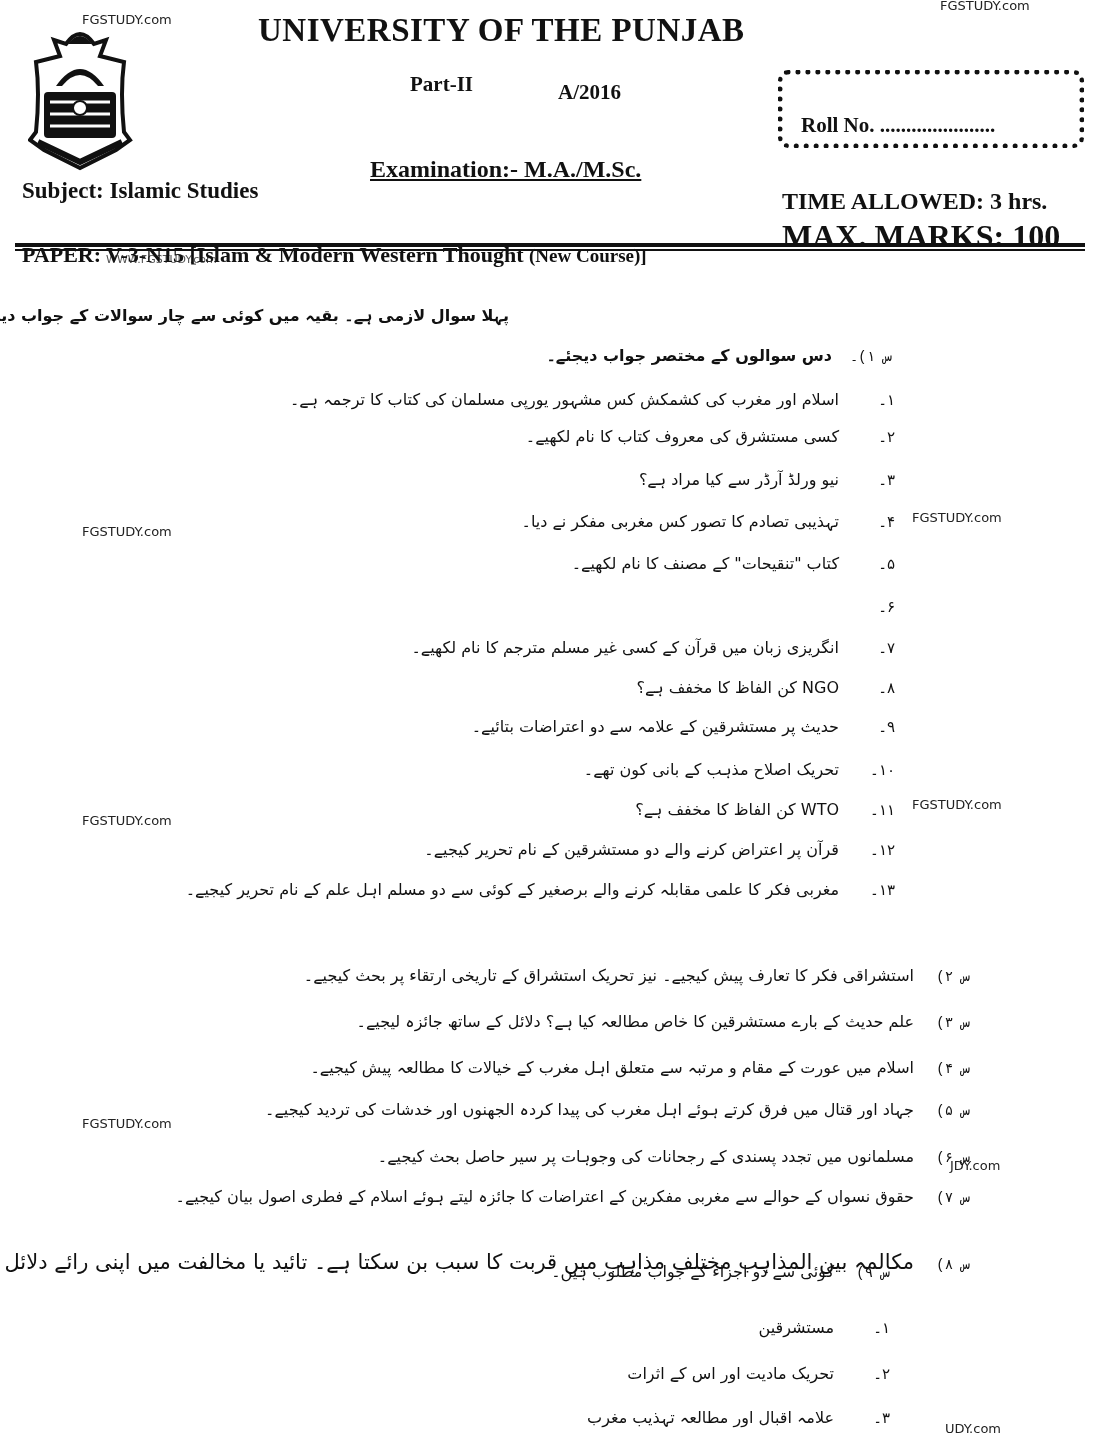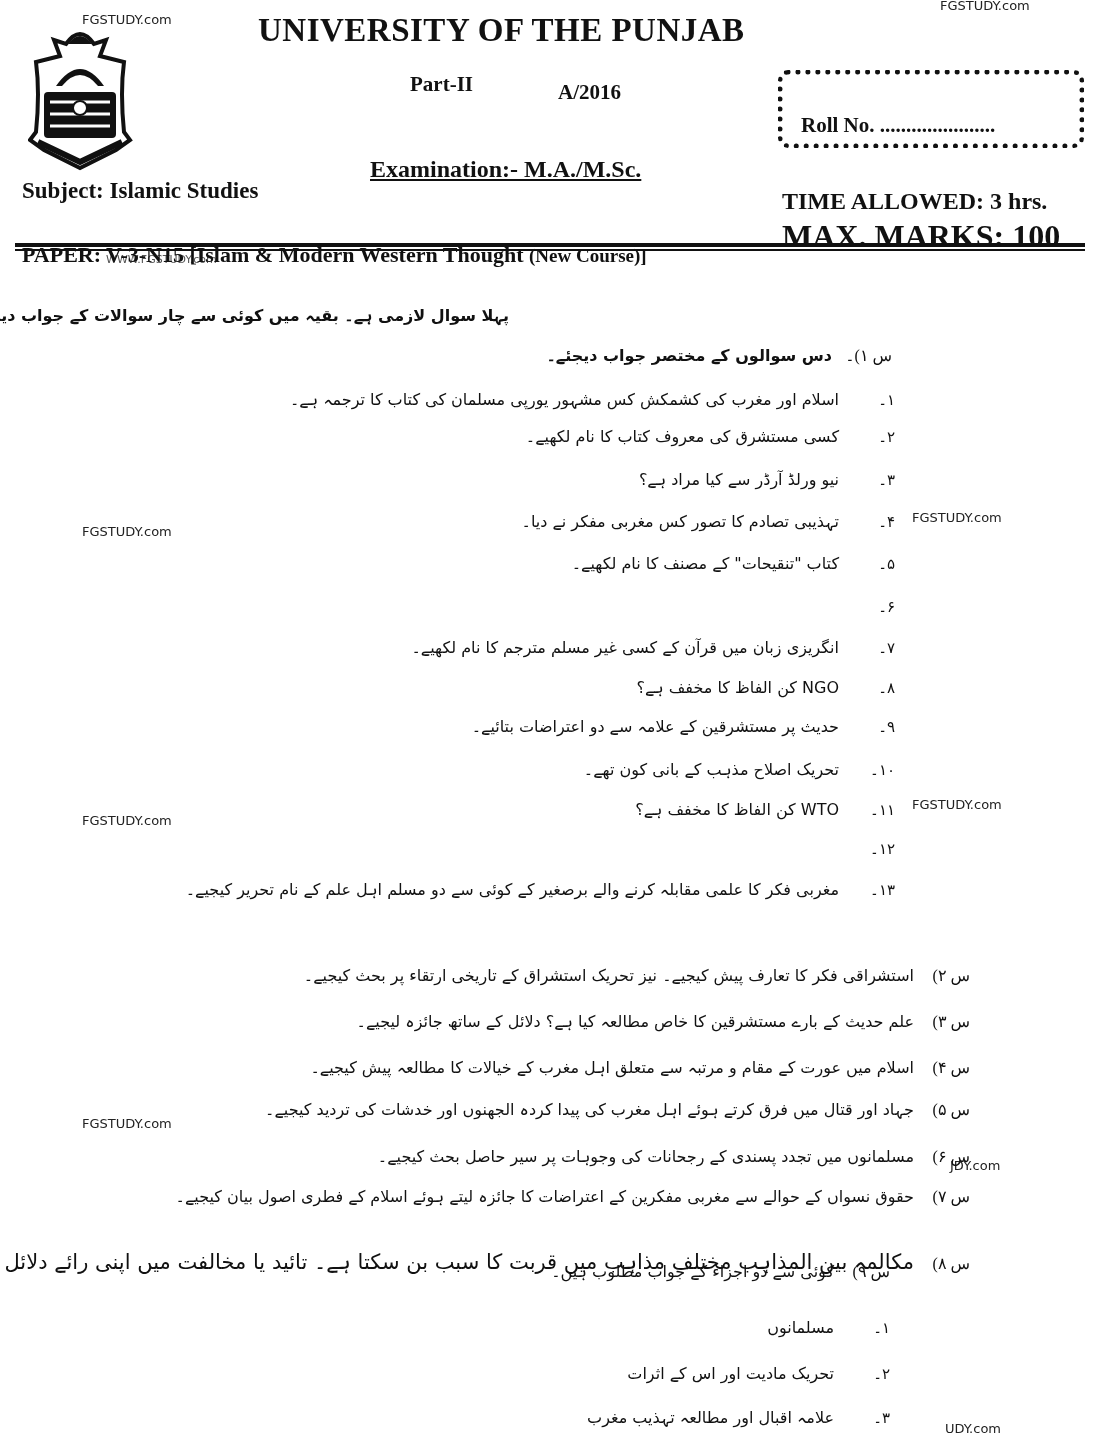--- a/index.html
+++ b/index.html
@@ -14,21 +14,21 @@
   .roll-label { position: absolute; left: 18px; top: 38px; font-size: 21px; font-weight: bold; white-space: nowrap; }
   .subject { left: 22px; top: 178px; font-size: 23px; font-weight: bold; white-space: nowrap; }
   .paper { left: 22px; top: 210px; font-size: 22px; font-weight: bold; white-space: nowrap; margin-top: 32px; }
   .paper .sm { font-size: 19px; }
   .time { left: 782px; top: 188px; font-size: 24px; font-weight: bold; white-space: nowrap; }
   .marks { left: 782px; top: 218px; font-size: 32px; font-weight: bold; white-space: nowrap; }
   .rule { left: 15px; width: 1070px; background: #111; }
   .urdu { font-family: "DejaVu Sans", sans-serif; direction: rtl; unicode-bidi: isolate; white-space: nowrap; font-size: 16px; color: #111; }
   .row { position: absolute; direction: rtl; display: flex; align-items: baseline; white-space: nowrap; }
   .num { font-family: "DejaVu Sans", sans-serif; font-size: 15px; width: 56px; text-align: right; direction: rtl; }
-  .qlabel { font-family: Liberation Serif, serif; font-size: 16px; width: 56px; direction: rtl; }
+  .qlabel { font-family: Liberation Mono, monospace; font-size: 14px; width: 56px; direction: rtl; }
   .logo { left: 28px; top: 22px; width: 105px; height: 150px; }
 </style>
 </head>
 <body>
 
 <div class="abs wm" style="left:82px;top:12px;">FGSTUDY.com</div>
 <div class="abs wm" style="left:940px;top:-2px;">FGSTUDY.com</div>
 <div class="abs wm" style="left:62px;top:253px;font-size:11px;color:#555;margin-left:44px;">WWW.FGSTUDY.com</div>
 <div class="abs wm" style="left:82px;top:524px;">FGSTUDY.com</div>
 <div class="abs wm" style="left:82px;top:813px;">FGSTUDY.com</div>
@@ -117,20 +117,21 @@
 <div class="row" style="right:200px;top:760px;">
   <span class="num">۱۰۔</span>
   <span class="urdu">تحریک اصلاح مذہب کے بانی کون تھے۔</span>
 </div>
 <div class="row" style="right:200px;top:800px;">
   <span class="num">۱۱۔</span>
   <span class="urdu">WTO کن الفاظ کا مخفف ہے؟</span>
 </div>
 <div class="row" style="right:200px;top:840px;">
   <span class="num">۱۲۔</span>
+  <span class="urdu">قرآن پر اعتراض کرنے والے دو مستشرقین کے نام تحریر کیجیے۔</span>
 </div>
 <div class="row" style="right:200px;top:880px;">
   <span class="num">۱۳۔</span>
   <span class="urdu">مغربی فکر کا علمی مقابلہ کرنے والے برصغیر کے کوئی سے دو مسلم اہل علم کے نام تحریر کیجیے۔</span>
 </div>
 
 <div class="row" style="right:125px;top:966px;">
   <span class="qlabel">س ۲)</span>
   <span class="urdu">استشراقی فکر کا تعارف پیش کیجیے۔ نیز تحریک استشراق کے تاریخی ارتقاء پر بحث کیجیے۔</span>
 </div>
@@ -158,21 +159,21 @@
   <span class="qlabel">س ۸)</span>
   <span class="urdu" style="font-size:21px;margin-top:20px;">مکالمہ بین المذاہب مختلف مذاہب میں قربت کا سبب بن سکتا ہے۔ تائید یا مخالفت میں اپنی رائے دلائل کی روشنی میں پیش کیجیے۔</span>
 </div>
 
 <div class="row" style="right:205px;top:1262px;">
   <span class="qlabel">س ۹)</span>
   <span class="urdu">کوئی سے دو اجزاء کے جواب مطلوب ہیں۔</span>
 </div>
 <div class="row" style="right:205px;top:1318px;">
   <span class="num">۱۔</span>
-  <span class="urdu">مسلمانوں</span>
+  <span class="urdu">مستشرقین</span>
 </div>
 <div class="row" style="right:205px;top:1364px;">
   <span class="num">۲۔</span>
   <span class="urdu">تحریک مادیت اور اس کے اثرات</span>
 </div>
 <div class="row" style="right:205px;top:1408px;">
   <span class="num">۳۔</span>
   <span class="urdu">علامہ اقبال اور مطالعہ تہذیب مغرب</span>
 </div>
 

